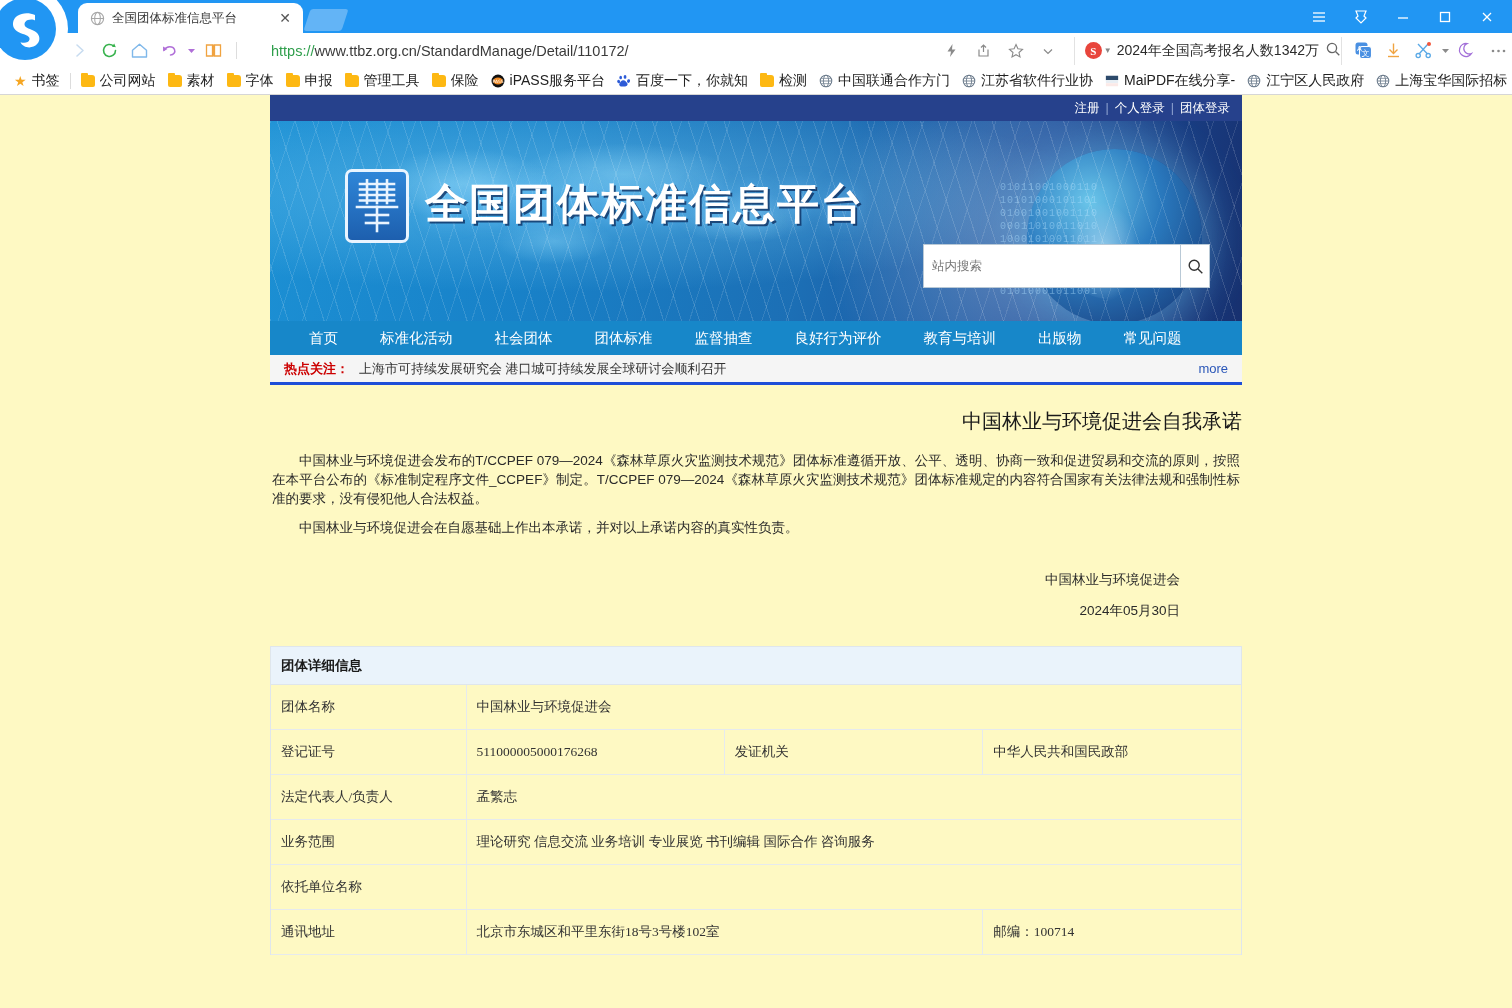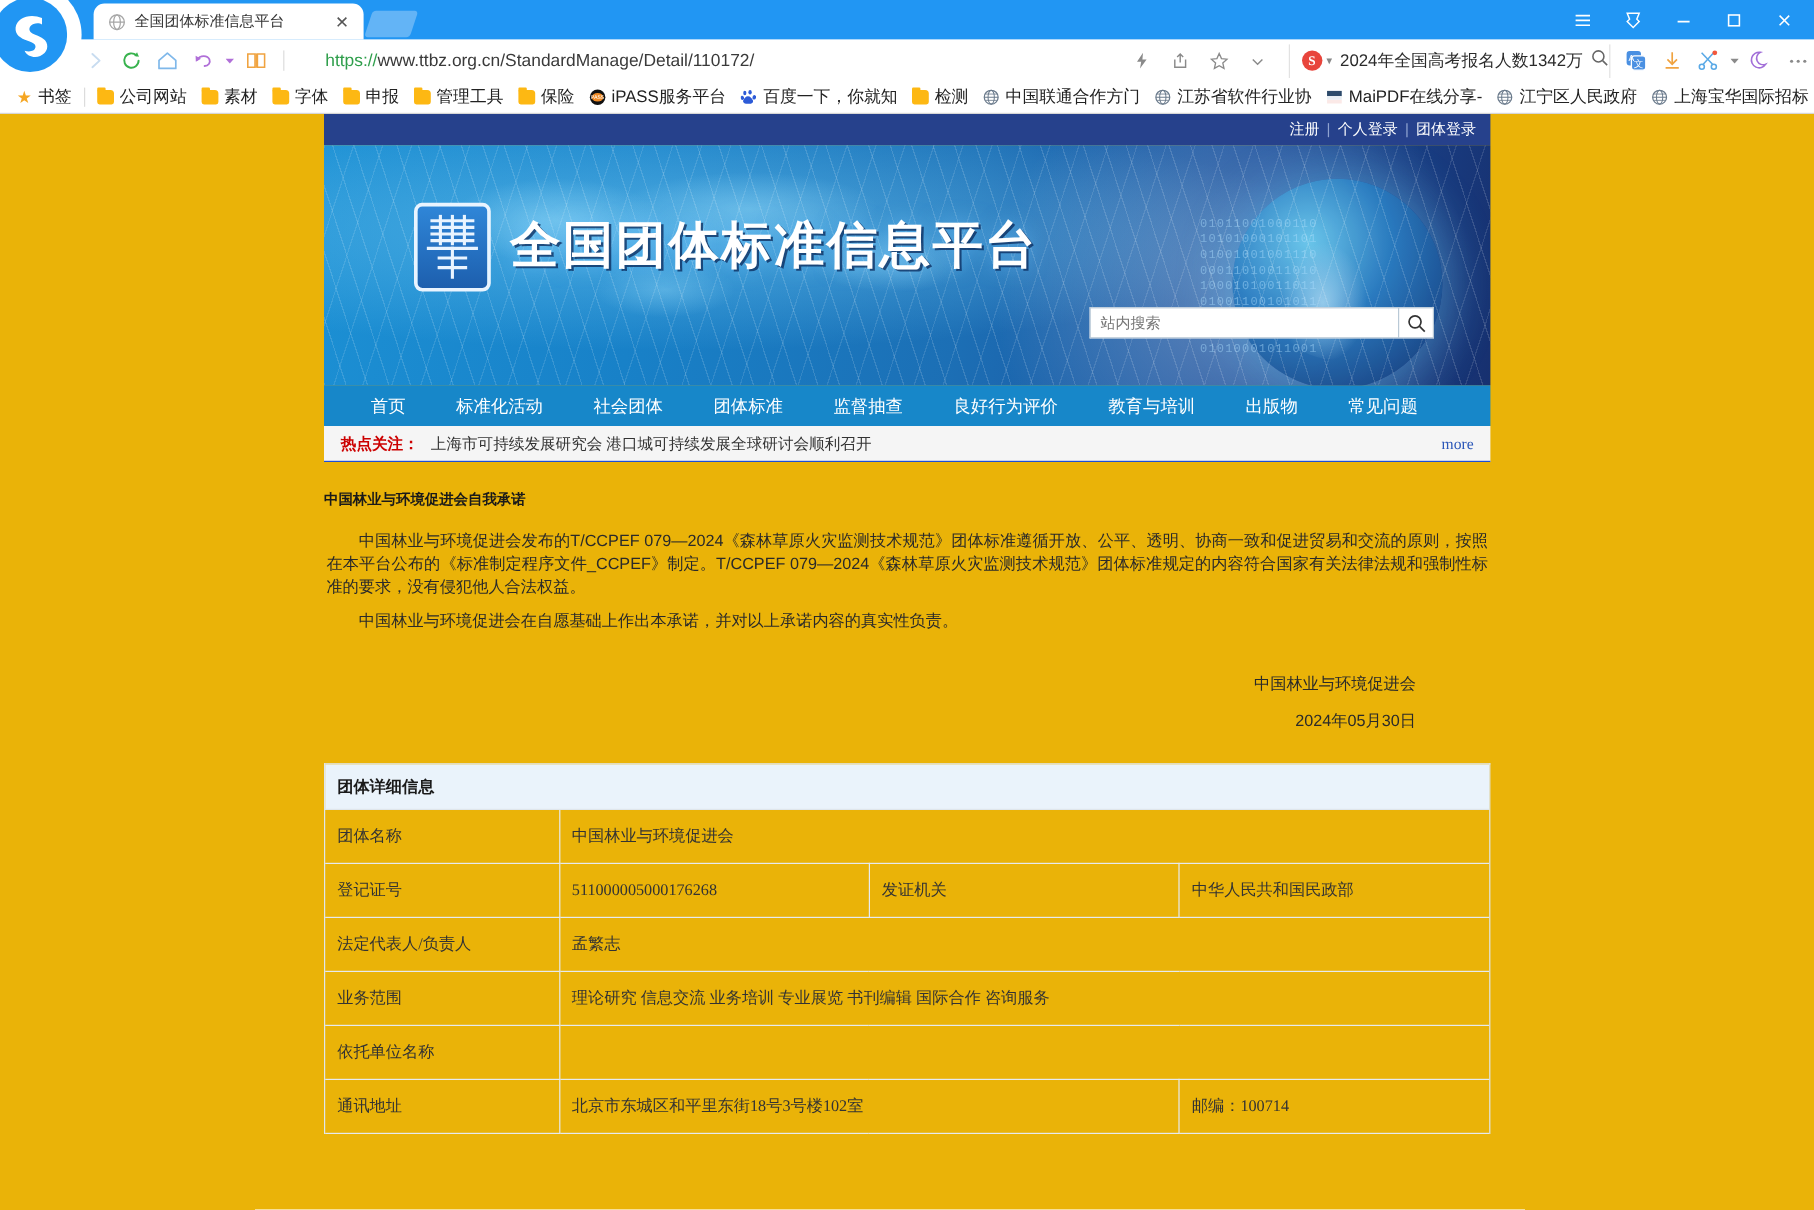--- a/index.html
+++ b/index.html
@@ -107,21 +107,21 @@
   .folder-ico::before {
     content: ""; position: absolute; left: 0; top: -2.5px; width: 7px; height: 3px;
     background: #FDB813; border-radius: 1px 1px 0 0;
   }
   .globe-ico { width: 14px; height: 14px; flex: 0 0 14px; }
   .star-ico { color: #F5A623; font-size: 14px; flex: 0 0 auto; }
 
   
   .viewport {
     position: absolute; left: 0; top: 95px; width: 1512px; height: 913px;
-    background: #eab308; overflow: hidden;
+    background: #fef9c3; overflow: hidden;
   }
   .page { width: 972px; margin: 0 auto; }
 
   
   .topbar {
     height: 26px; background: #26418c;
     display: flex; align-items: center; justify-content: flex-end;
     padding-right: 12px;
   }
   .topbar a { color: #fff; font-size: 12.5px; text-decoration: none; }
@@ -182,22 +182,22 @@
 
   .site-title {
     position: absolute; left: 155px; top: 55px;
     font-size: 42px; font-weight: bold; color: #fff;
     letter-spacing: 2px;
     text-shadow: 2px 2px 0 rgba(10,40,90,.75), 0 0 16px rgba(120,200,255,.6);
     font-family: "DejaVu Sans", sans-serif;
   }
 
   .site-search {
-    position: absolute; right: 47px; top: 123px;
-    display: flex; width: 287px; height: 26px; margin-top: 12px;
+    position: absolute; right: 32px; top: 123px;
+    display: flex; width: 287px; height: 44px;
   }
   .site-search input {
     flex: 1; border: 1px solid #b9c9d6; border-right: none;
     background: #fff; font-size: 12.5px; padding: 0 8px; color: #333;
     outline: none; font-family: "Liberation Sans", sans-serif;
   }
   .site-search input::placeholder { color: #777; }
   .site-search .btn {
     width: 30px; border: 1px solid #b9c9d6; background: #fff;
     display: flex; align-items: center; justify-content: center;
@@ -207,29 +207,29 @@
     height: 34px; background: #1787c9;
     display: flex; align-items: center;
     padding: 0 18px;
   }
   .mainnav a {
     color: #fff; font-size: 14.5px; text-decoration: none;
     padding: 0 21px; white-space: nowrap;
   }
 
   .hotbar {
-    height: 30px; background: #f5f5f5; border-bottom: 1px solid #1d4ed8;
-    display: flex; align-items: center; padding: 0 14px; font-family: Liberation Serif, serif;
+    height: 30px; background: #f5f5f5; border-bottom: 3px solid #1d4ed8;
+    display: flex; align-items: center; padding: 0 14px;
   }
   .hot-label { color: #cc0000; font-size: 13px; font-weight: bold; }
   .hot-text { color: #333; font-size: 13px; margin-left: 10px; }
   .hot-more { margin-left: auto; color: #2a56b8; font-size: 13px; text-decoration: none; }
 
   .doc-title {
-    text-align: left; font-size: 12px; font-weight: bold;
+    text-align: right; font-size: 20px; font-weight: normal;
     color: #1a1a1a; padding: 23px 0 6px;
   }
   .para {
     font-size: 13.5px; color: #2a2a2a; line-height: 19px;
     text-indent: 2em; padding: 0 2px; margin-top: 10px;
     text-align: justify;
   }
   .signature {
     text-align: right; font-size: 13.5px; color: #2a2a2a;
     padding-right: 62px; margin-top: 27px; line-height: 31px;

